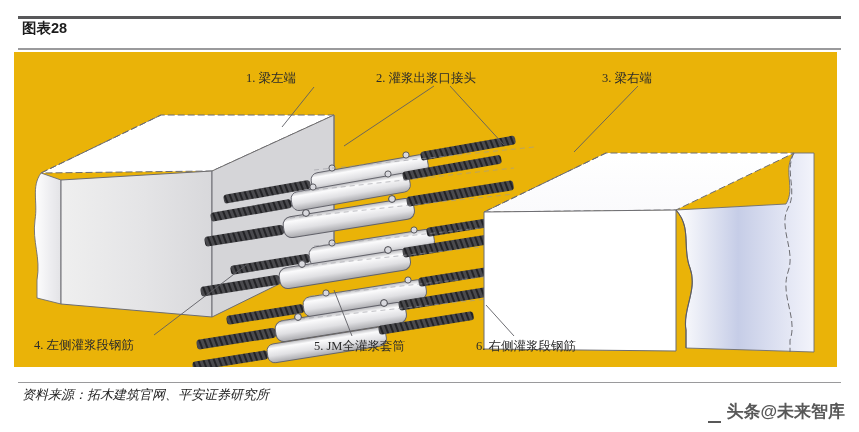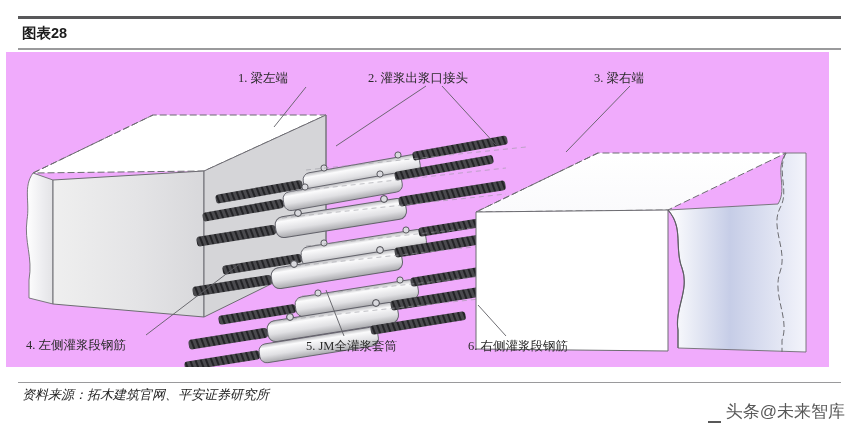--- a/index.html
+++ b/index.html
@@ -16,51 +16,51 @@
   .rule-top{
     position:absolute;left:18px;top:16px;width:823px;height:3px;
     background:#58585a;
   }
   .rule-title-bottom{
     position:absolute;left:18px;top:48px;width:823px;height:1.5px;
     background:#9a9a9c;
   }
   .title{
     position:absolute;left:22px;top:19px;height:28px;
-    display:flex;align-items:center;gap:4px;
+    display:flex;align-items:flex-start;gap:4px;
     white-space:nowrap;
   }
   .title .fignum{
     font-size:14.5px;font-weight:bold;color:#1b1b1b;letter-spacing:0px;
   }
   .title .figtext{
     font-size:14.5px;font-weight:bold;color:#1b1b1b;margin-left:22px;letter-spacing:.5px;
   }
 
   
   .figure-area{
-    position:absolute;left:6px;top:52px;width:823px;height:315px;
-    background:#f0abfc;
+    position:absolute;left:14px;top:52px;width:823px;height:315px;
+    background:#eab308;
   }
   .figure-area svg{display:block;width:100%;height:100%;}
 
   
   .rule-source{
     position:absolute;left:18px;top:382px;width:823px;height:1.2px;
     background:#9a9a9c;
   }
   .source{
     position:absolute;left:22px;top:386px;
     font-size:13px;font-style:italic;color:#232323;white-space:nowrap;
     font-family:Liberation Serif, serif;
   }
   .watermark{
     position:absolute;right:14px;top:400px;
     font-size:17px;color:#4a4a4a;white-space:nowrap;
-    font-weight:normal;letter-spacing:0px;
+    font-weight:bold;letter-spacing:0px;
     display:flex;align-items:flex-end;gap:3px;
     opacity:.92;
   }
   .watermark .wm-dash{
     display:inline-block;width:13px;height:2px;background:#4a4a4a;margin-right:2px;
   }
   .lbl{
     font-family:"Liberation Serif","DejaVu Serif",serif;
     font-size:12.5px;fill:#2b2b2b;
   }

